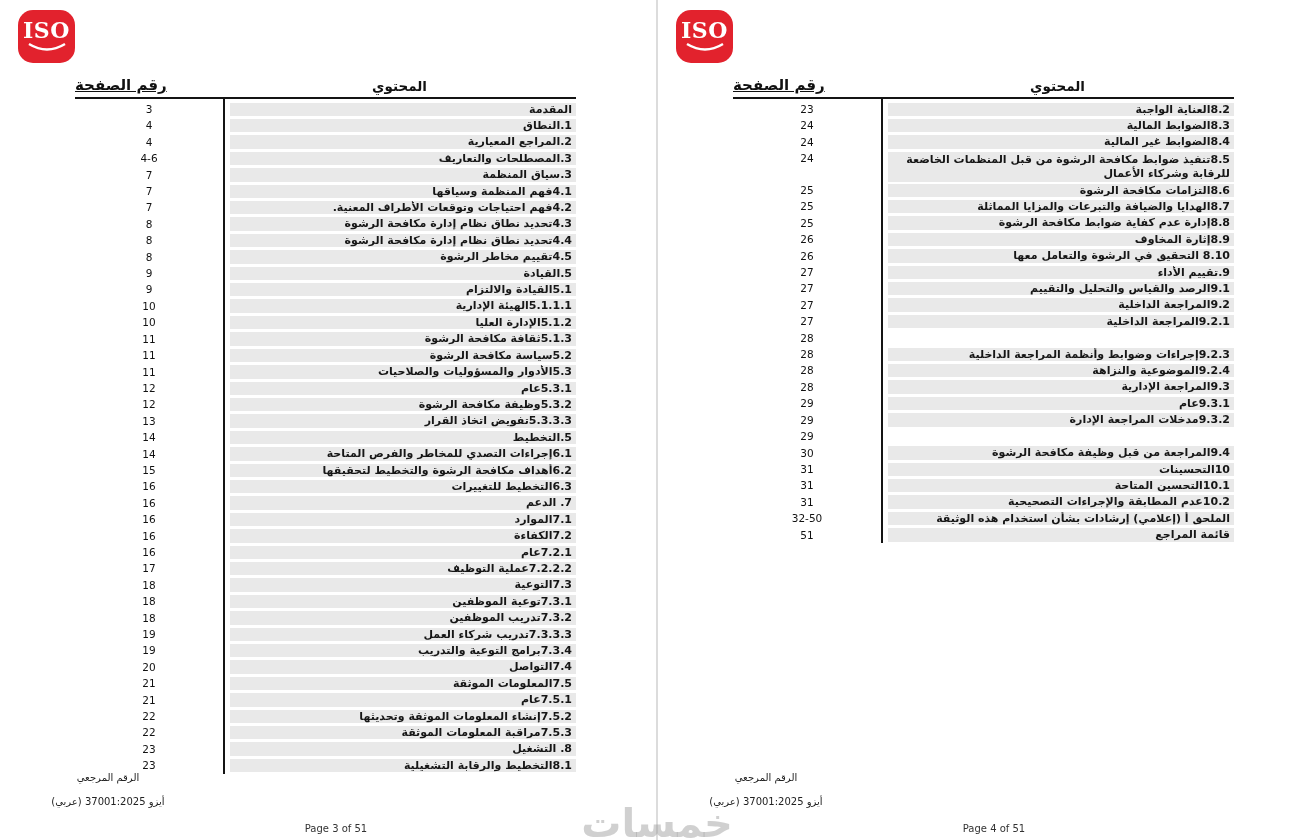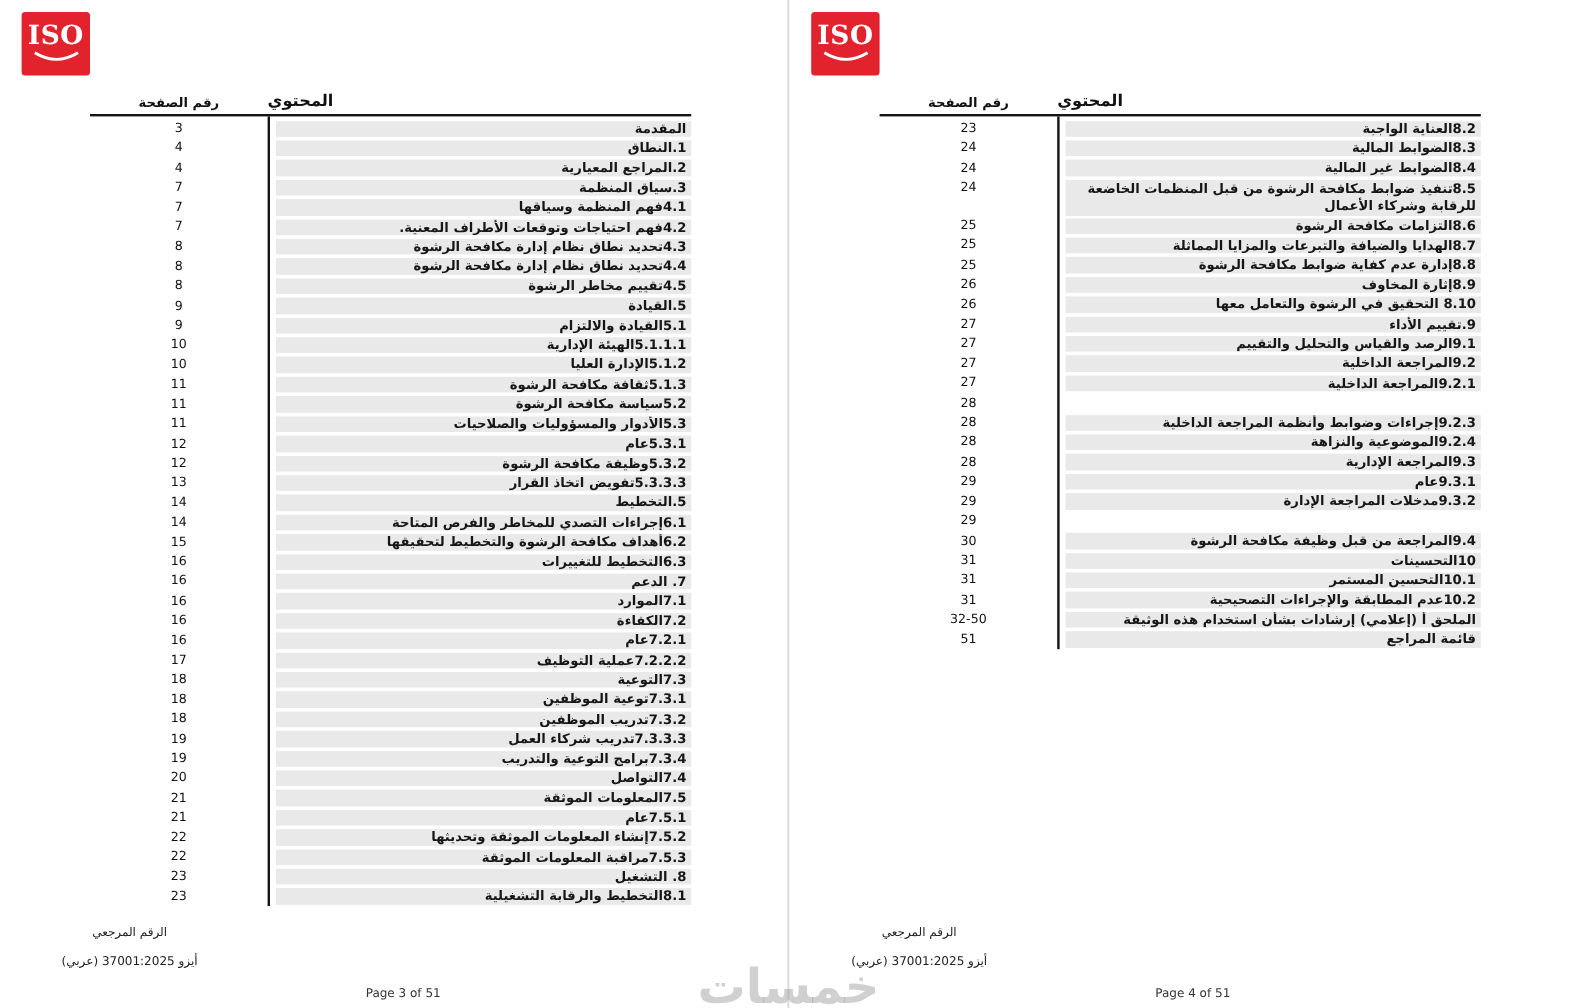--- a/index.html
+++ b/index.html
@@ -11,36 +11,36 @@
     overflow:hidden;
     color:#111;
   }
   .canvas { position:absolute; inset:0; display:flex; }
   .page { position:relative; width:656px; height:840px; background:#ffffff; }
   .page-divider { width:2px; height:100%; background:#dcdcdc; }
 
   
   .iso-logo {
     position:absolute; top:10px; left:18px;
-    width:57px; height:53px; background:#e2222d; border-radius:3px;
+    width:57px; height:53px; background:#e2222d; border-radius:15px;
     display:flex; flex-direction:column; align-items:center; justify-content:center; gap:1px;
   }
   .iso-text {
     color:#fff; font-weight:bold; font-size:22px; line-height:21px;
     font-family:"DejaVu Serif", serif; letter-spacing:0.5px;
   }
 
   
   .toc { position:absolute; top:76px; left:75px; width:501px; }
   .toc-header {
     display:flex; align-items:flex-end;
     border-bottom:2px solid #141414; padding-bottom:3px;
   }
-  .col-num-header { width:148px; text-align:center; font-weight:bold; font-size:11px; }
-  .col-content-header { flex:1; text-align:left; font-weight:bold; font-size:13.5px; }
+  .col-num-header { width:148px; font-weight:bold; font-size:15px;text-decoration:underline; }
+  .col-content-header { flex:1; text-align:center; font-weight:bold; font-size:13.5px; }
 
   .rows { position:relative; padding-top:2px; }
   .rows::after {
     content:""; position:absolute; left:148px; top:0; bottom:0;
     width:1.5px; background:#141414;
   }
   .toc-row { display:flex; align-items:flex-start; min-height:16.4px; }
   .toc-row .num {
     width:148px; text-align:center; font-size:10.5px; line-height:16.4px; color:#111;
   }
@@ -95,20 +95,24 @@
             <div class="num">3</div>
             <div class="bar">المقدمة</div>
           </div>
           <div class="toc-row">
             <div class="num">4</div>
             <div class="bar">1.النطاق</div>
           </div>
           <div class="toc-row">
             <div class="num">4</div>
             <div class="bar">2.المراجع المعيارية</div>
+          </div>
+          <div class="toc-row">
+            <div class="num">4-6</div>
+            <div class="bar">3.المصطلحات والتعاريف</div>
           </div>
           <div class="toc-row">
             <div class="num">7</div>
             <div class="bar">3.سياق المنظمة</div>
           </div>
           <div class="toc-row">
             <div class="num">7</div>
             <div class="bar">4.1فهم المنظمة وسياقها</div>
           </div>
           <div class="toc-row">
@@ -361,21 +365,21 @@
           <div class="toc-row">
             <div class="num">30</div>
             <div class="bar">9.4المراجعة من قبل وظيفة مكافحة الرشوة</div>
           </div>
           <div class="toc-row">
             <div class="num">31</div>
             <div class="bar">10التحسينات</div>
           </div>
           <div class="toc-row">
             <div class="num">31</div>
-            <div class="bar">10.1التحسين المستمر</div>
+            <div class="bar">10.1التحسين المتاحة</div>
           </div>
           <div class="toc-row">
             <div class="num">31</div>
             <div class="bar">10.2عدم المطابقة والإجراءات التصحيحية</div>
           </div>
           <div class="toc-row">
             <div class="num">32-50</div>
             <div class="bar">الملحق أ (إعلامي) إرشادات بشأن استخدام هذه الوثيقة</div>
           </div>
           <div class="toc-row">

